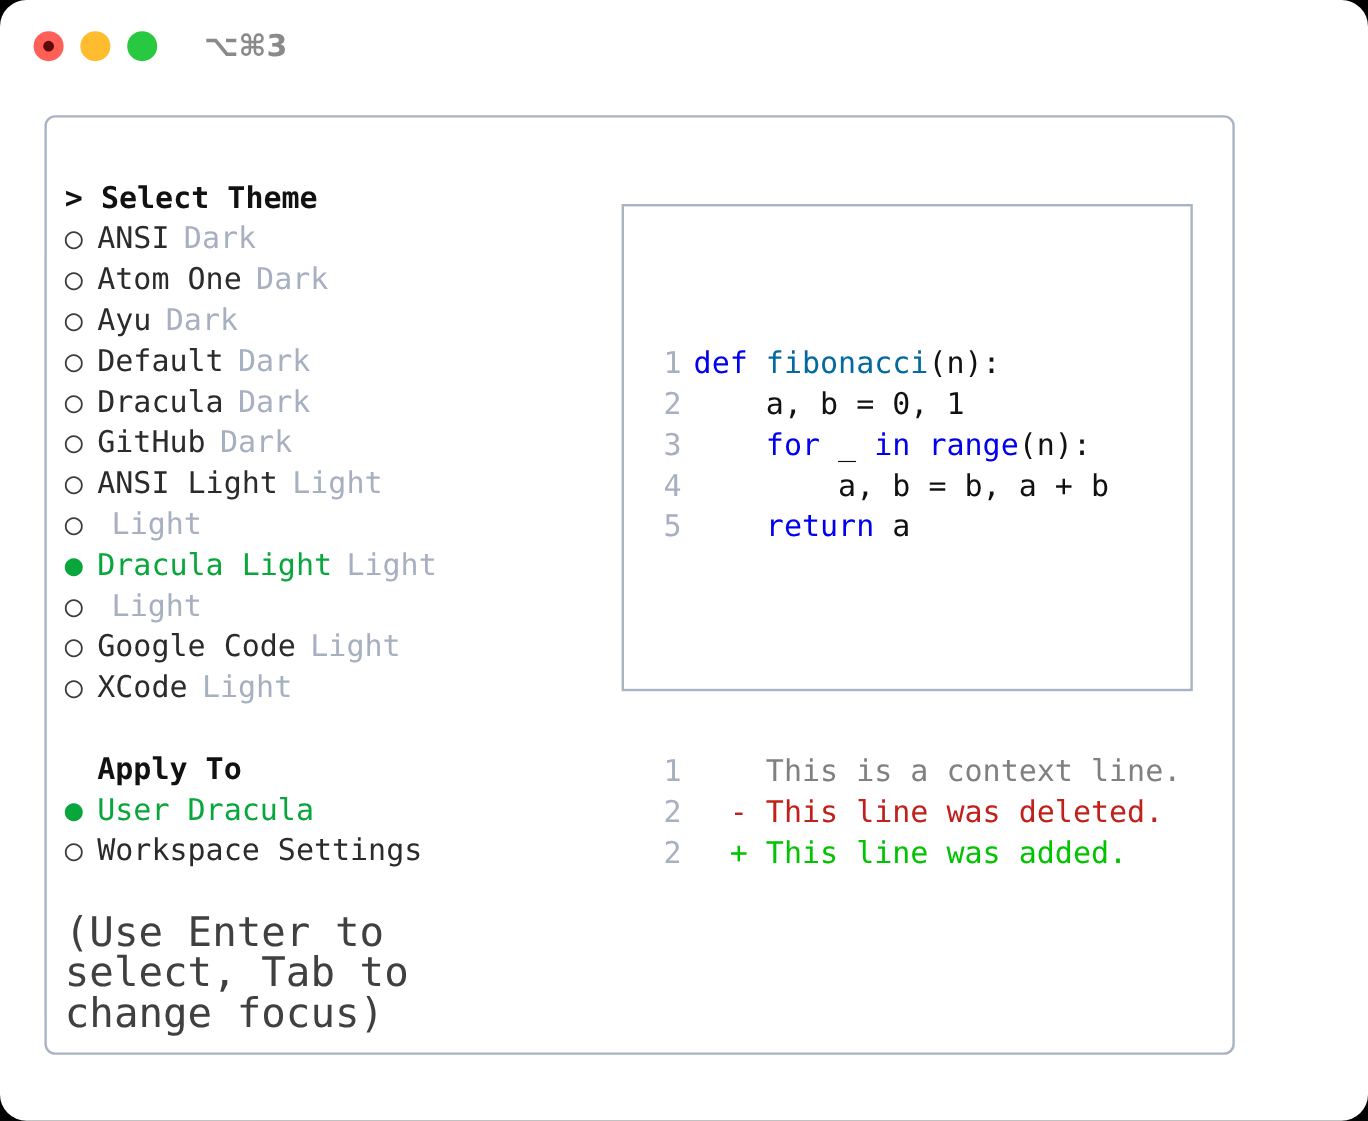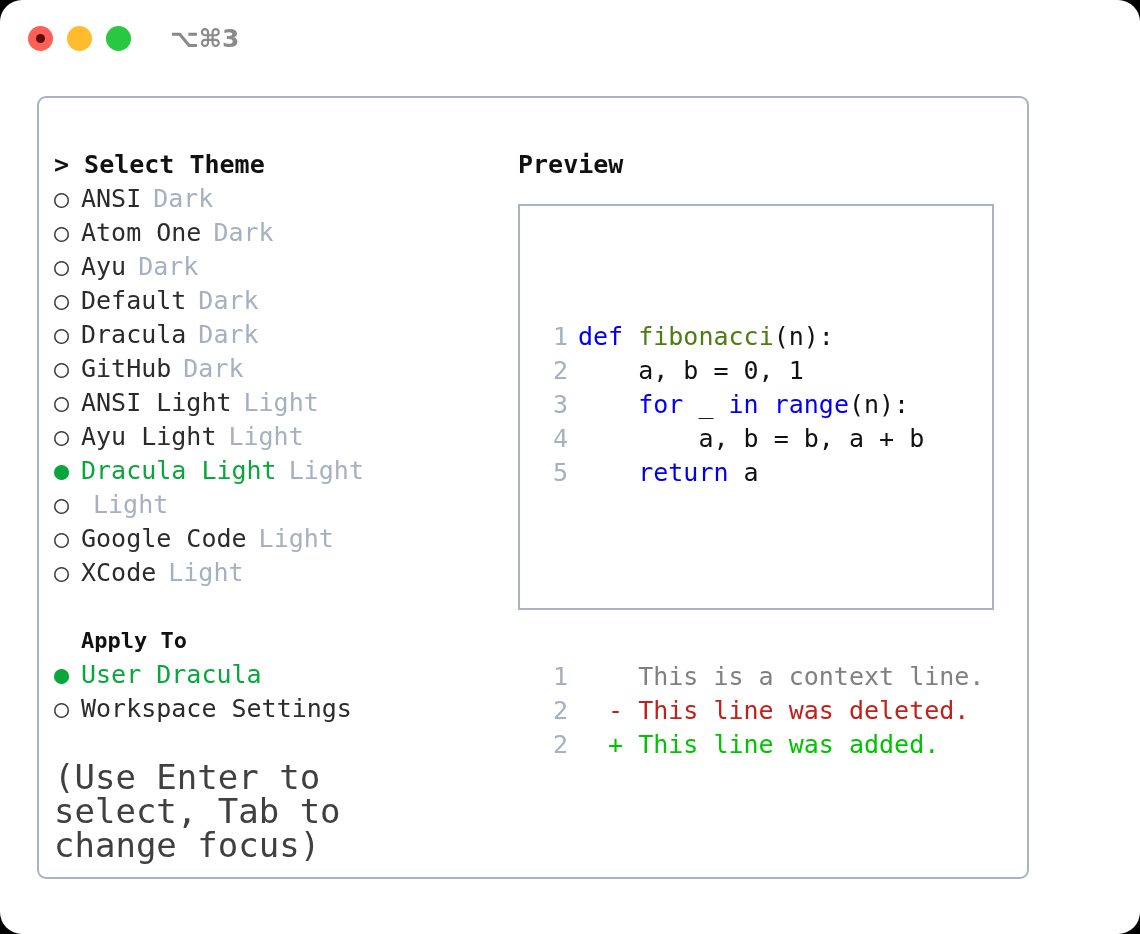--- a/index.html
+++ b/index.html
@@ -128,21 +128,21 @@
   .row-label { color: #2b2b2b; }
   .row.selected .row-label { color: #09a63c; }
   .row-tag {
     color: #a6b0c0;
     margin-left: 12px;
   }
 
   .section-gap { height: 34px; }
 
   .section-title {
-    font-size: 22px;
+    font-size: 25px;
     font-weight: bold;
     color: #111111;
     line-height: 34px;
     padding-left: 27px;
     white-space: pre;
   }
 
   .hint {
     margin-top: 34px;
     font-size: 34px;
@@ -181,21 +181,21 @@
   .lineno {
     display: inline-block;
     width: 30px;
     flex: 0 0 30px;
     text-align: right;
     color: #a6b0c0;
   }
   .code-text { padding-left: 10px; white-space: pre; }
 
   .tok-kw   { color: #0000ee; text-align: right; }
-  .tok-fn   { color: #4d7c0f; text-align: right; }
+  .tok-fn   { color: #0369a1; text-align: right; }
   .tok-plain{ color: #111111; }
 
   .blank-line { height: 34px; }
 
   .diff-ctx { color: #808080; }
   .diff-del { color: #c0211b; }
   .diff-add { color: #00c400; }
 </style>
 </head>
 <body>
@@ -218,41 +218,40 @@
       <div class="list-header"><span class="caret">&gt; </span><span>Select Theme</span></div>
 
       <div id="theme-rows">
           <div class="row"><span class="bullet">○</span><span class="row-label">ANSI</span><span class="row-tag">Dark</span></div>
           <div class="row"><span class="bullet">○</span><span class="row-label">Atom One</span><span class="row-tag">Dark</span></div>
           <div class="row"><span class="bullet">○</span><span class="row-label">Ayu</span><span class="row-tag">Dark</span></div>
           <div class="row"><span class="bullet">○</span><span class="row-label">Default</span><span class="row-tag">Dark</span></div>
           <div class="row"><span class="bullet">○</span><span class="row-label">Dracula</span><span class="row-tag">Dark</span></div>
           <div class="row"><span class="bullet">○</span><span class="row-label">GitHub</span><span class="row-tag">Dark</span></div>
           <div class="row"><span class="bullet">○</span><span class="row-label">ANSI Light</span><span class="row-tag">Light</span></div>
-          <div class="row"><span class="bullet">○</span><span class="row-label">Ayu Light</span><span class="row-tag">Light</span></div>
+          <div class="row"><span class="bullet">○</span><span class="row-tag">Light</span></div>
           <div class="row selected"><span class="bullet">●</span><span class="row-label">Dracula Light</span><span class="row-tag">Light</span></div>
           <div class="row"><span class="bullet">○</span><span class="row-tag">Light</span></div>
           <div class="row"><span class="bullet">○</span><span class="row-label">Google Code</span><span class="row-tag">Light</span></div>
           <div class="row"><span class="bullet">○</span><span class="row-label">XCode</span><span class="row-tag">Light</span></div>
         </div>
 
       <div class="section-gap"></div>
 
       <div class="section-title">Apply To</div>
 
       <div id="apply-rows">
           <div class="row selected"><span class="bullet">●</span><span class="row-label">User Dracula</span></div>
           <div class="row"><span class="bullet">○</span><span class="row-label">Workspace Settings</span></div>
         </div>
 
       <div class="hint">(Use Enter to select, Tab to change focus)</div>
     </div>
 
     <div class="col-right">
-      <div class="preview-title">Preview</div>
       <div class="preview-box">
         <div class="code">
           <div id="code-rows"><div class="code-line"><span class="lineno">1</span><span class="code-text"><span class="tok-kw">def </span><span class="tok-fn">fibonacci</span><span class="tok-plain">(n):</span></span></div><div class="code-line"><span class="lineno">2</span><span class="code-text"><span class="tok-plain">    a, b = 0, 1</span></span></div><div class="code-line"><span class="lineno">3</span><span class="code-text"><span class="tok-plain">    </span><span class="tok-kw">for</span><span class="tok-plain"> _ </span><span class="tok-kw">in range</span><span class="tok-plain">(n):</span></span></div><div class="code-line"><span class="lineno">4</span><span class="code-text"><span class="tok-plain">        a, b = b, a + b</span></span></div><div class="code-line"><span class="lineno">5</span><span class="code-text"><span class="tok-plain">    </span><span class="tok-kw">return</span><span class="tok-plain"> a</span></span></div></div>
           <div class="blank-line"></div>
           <div id="diff-rows"><div class="code-line"><span class="lineno">1</span><span class="code-text diff-ctx">    This is a context line.</span></div><div class="code-line"><span class="lineno">2</span><span class="code-text diff-del">  - This line was deleted.</span></div><div class="code-line"><span class="lineno">2</span><span class="code-text diff-add">  + This line was added.</span></div></div>
         </div>
       </div>
     </div>
 
   </div>

